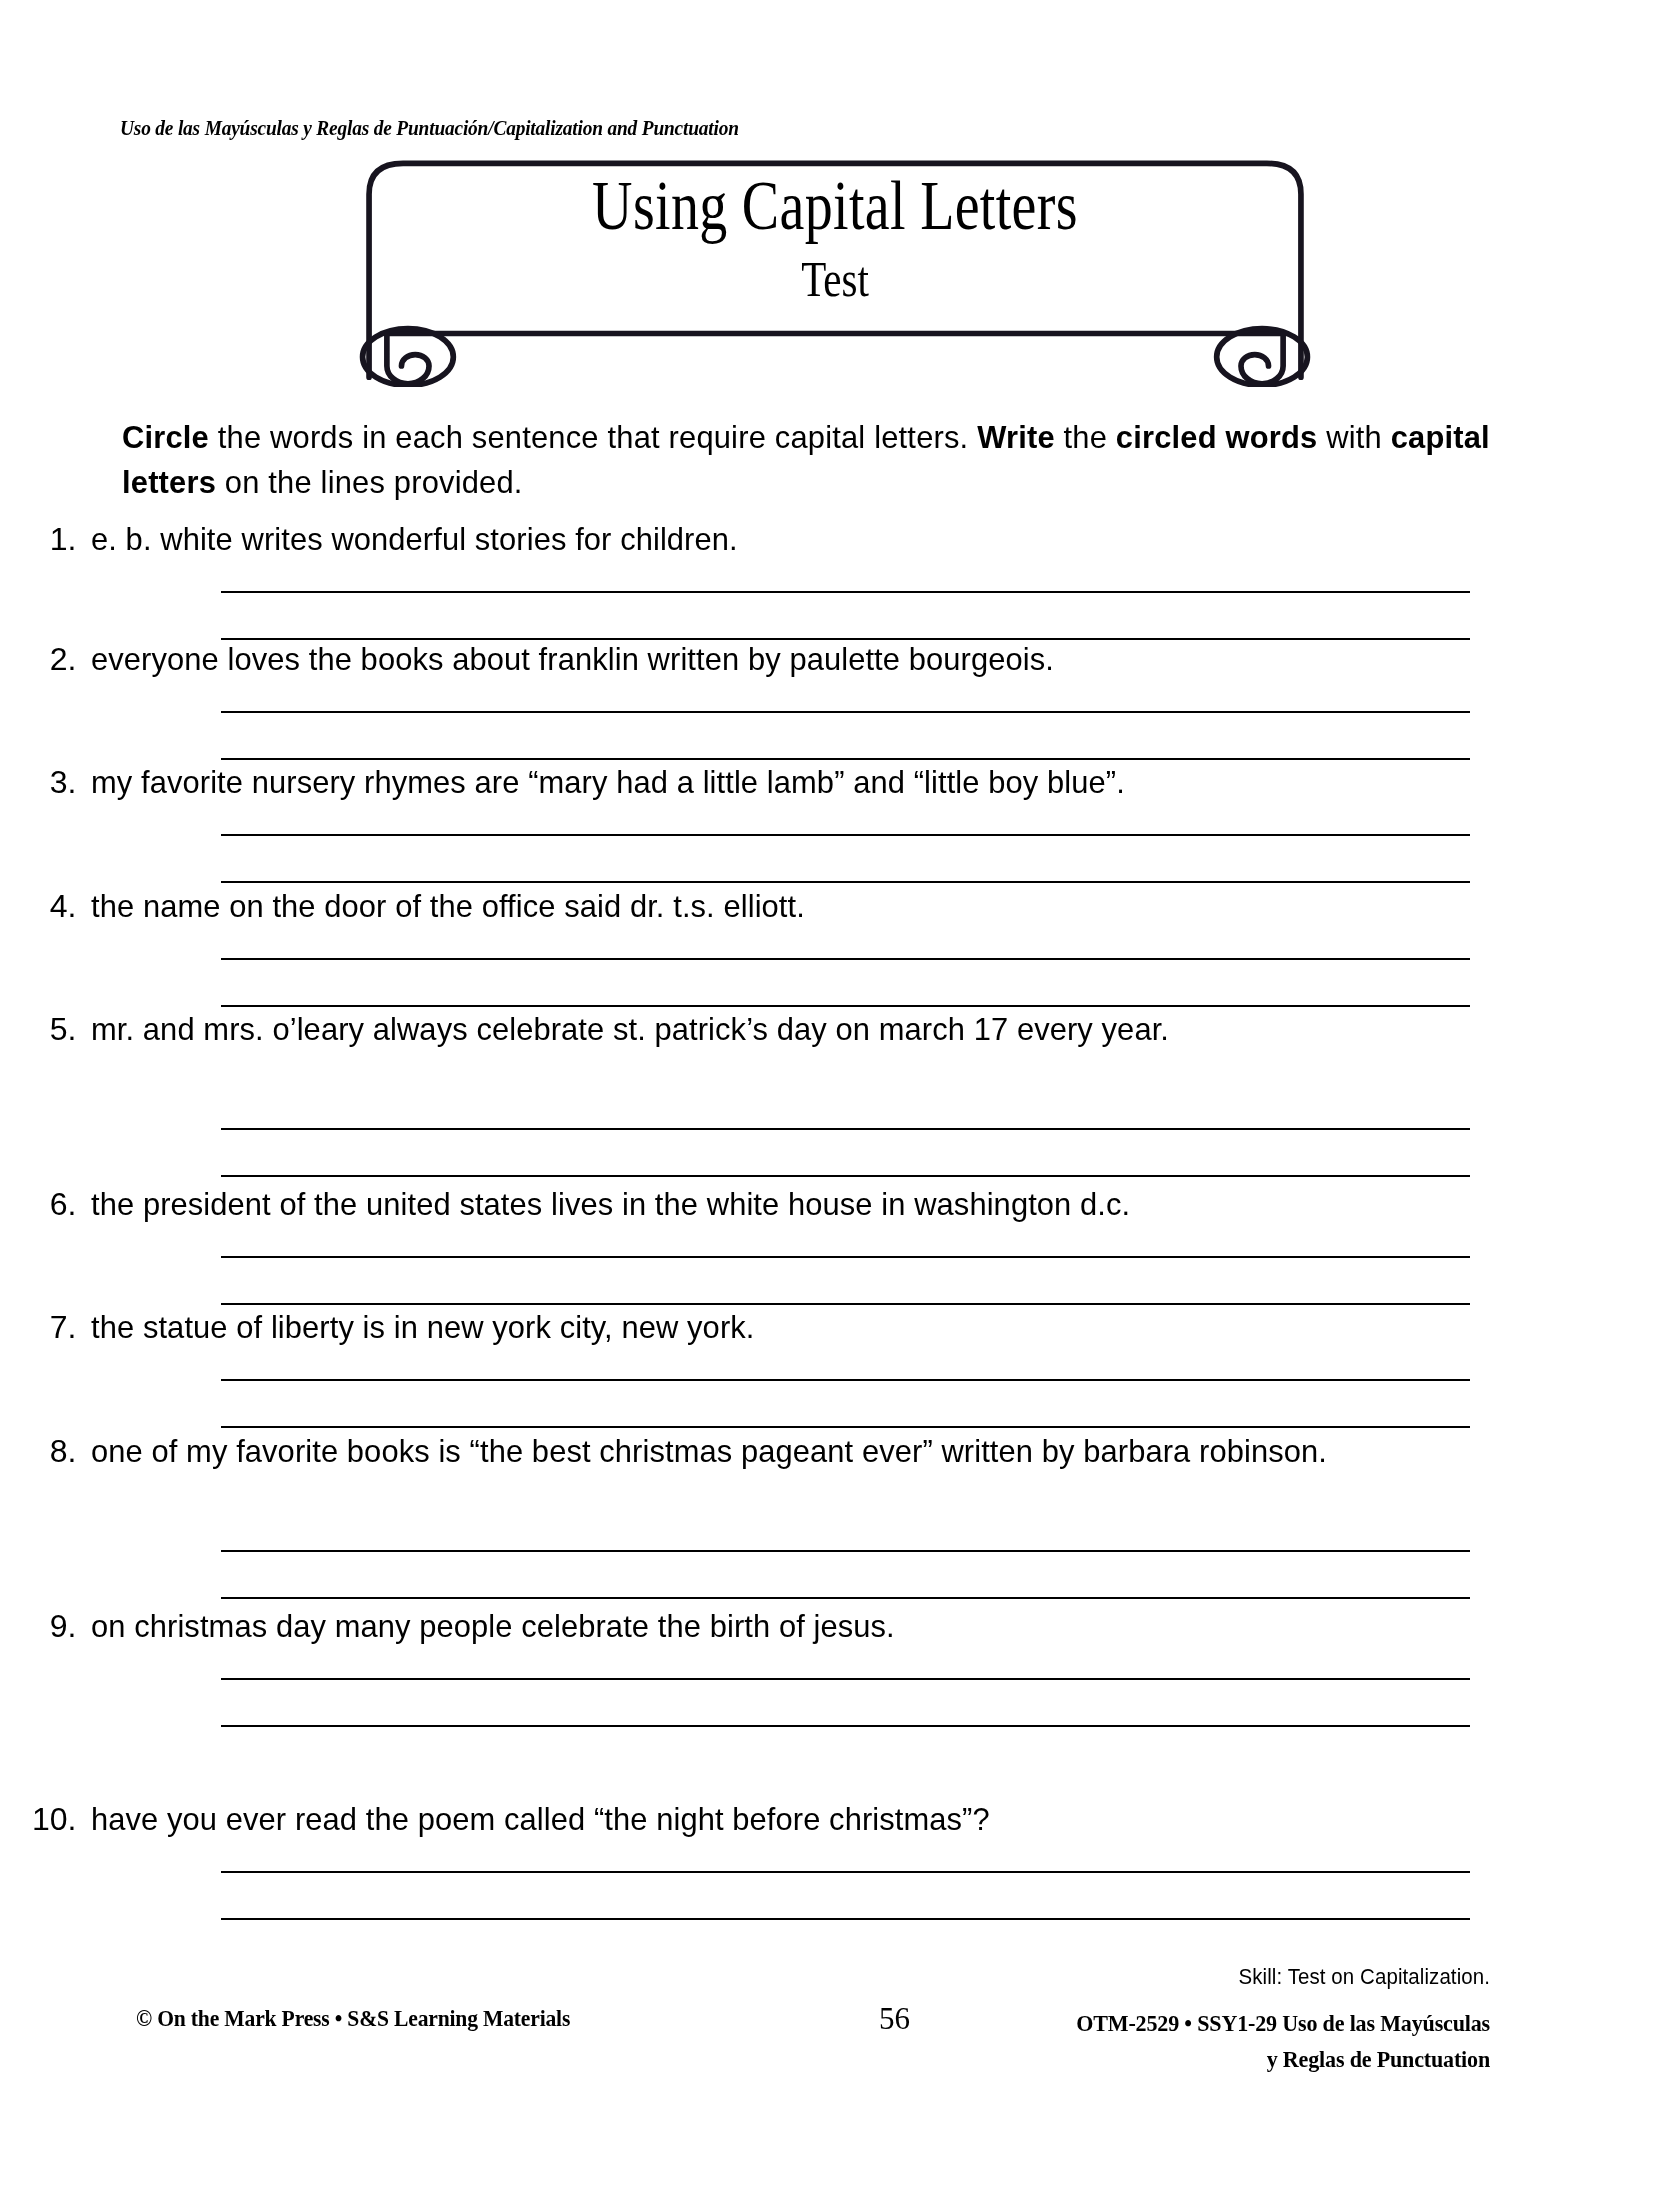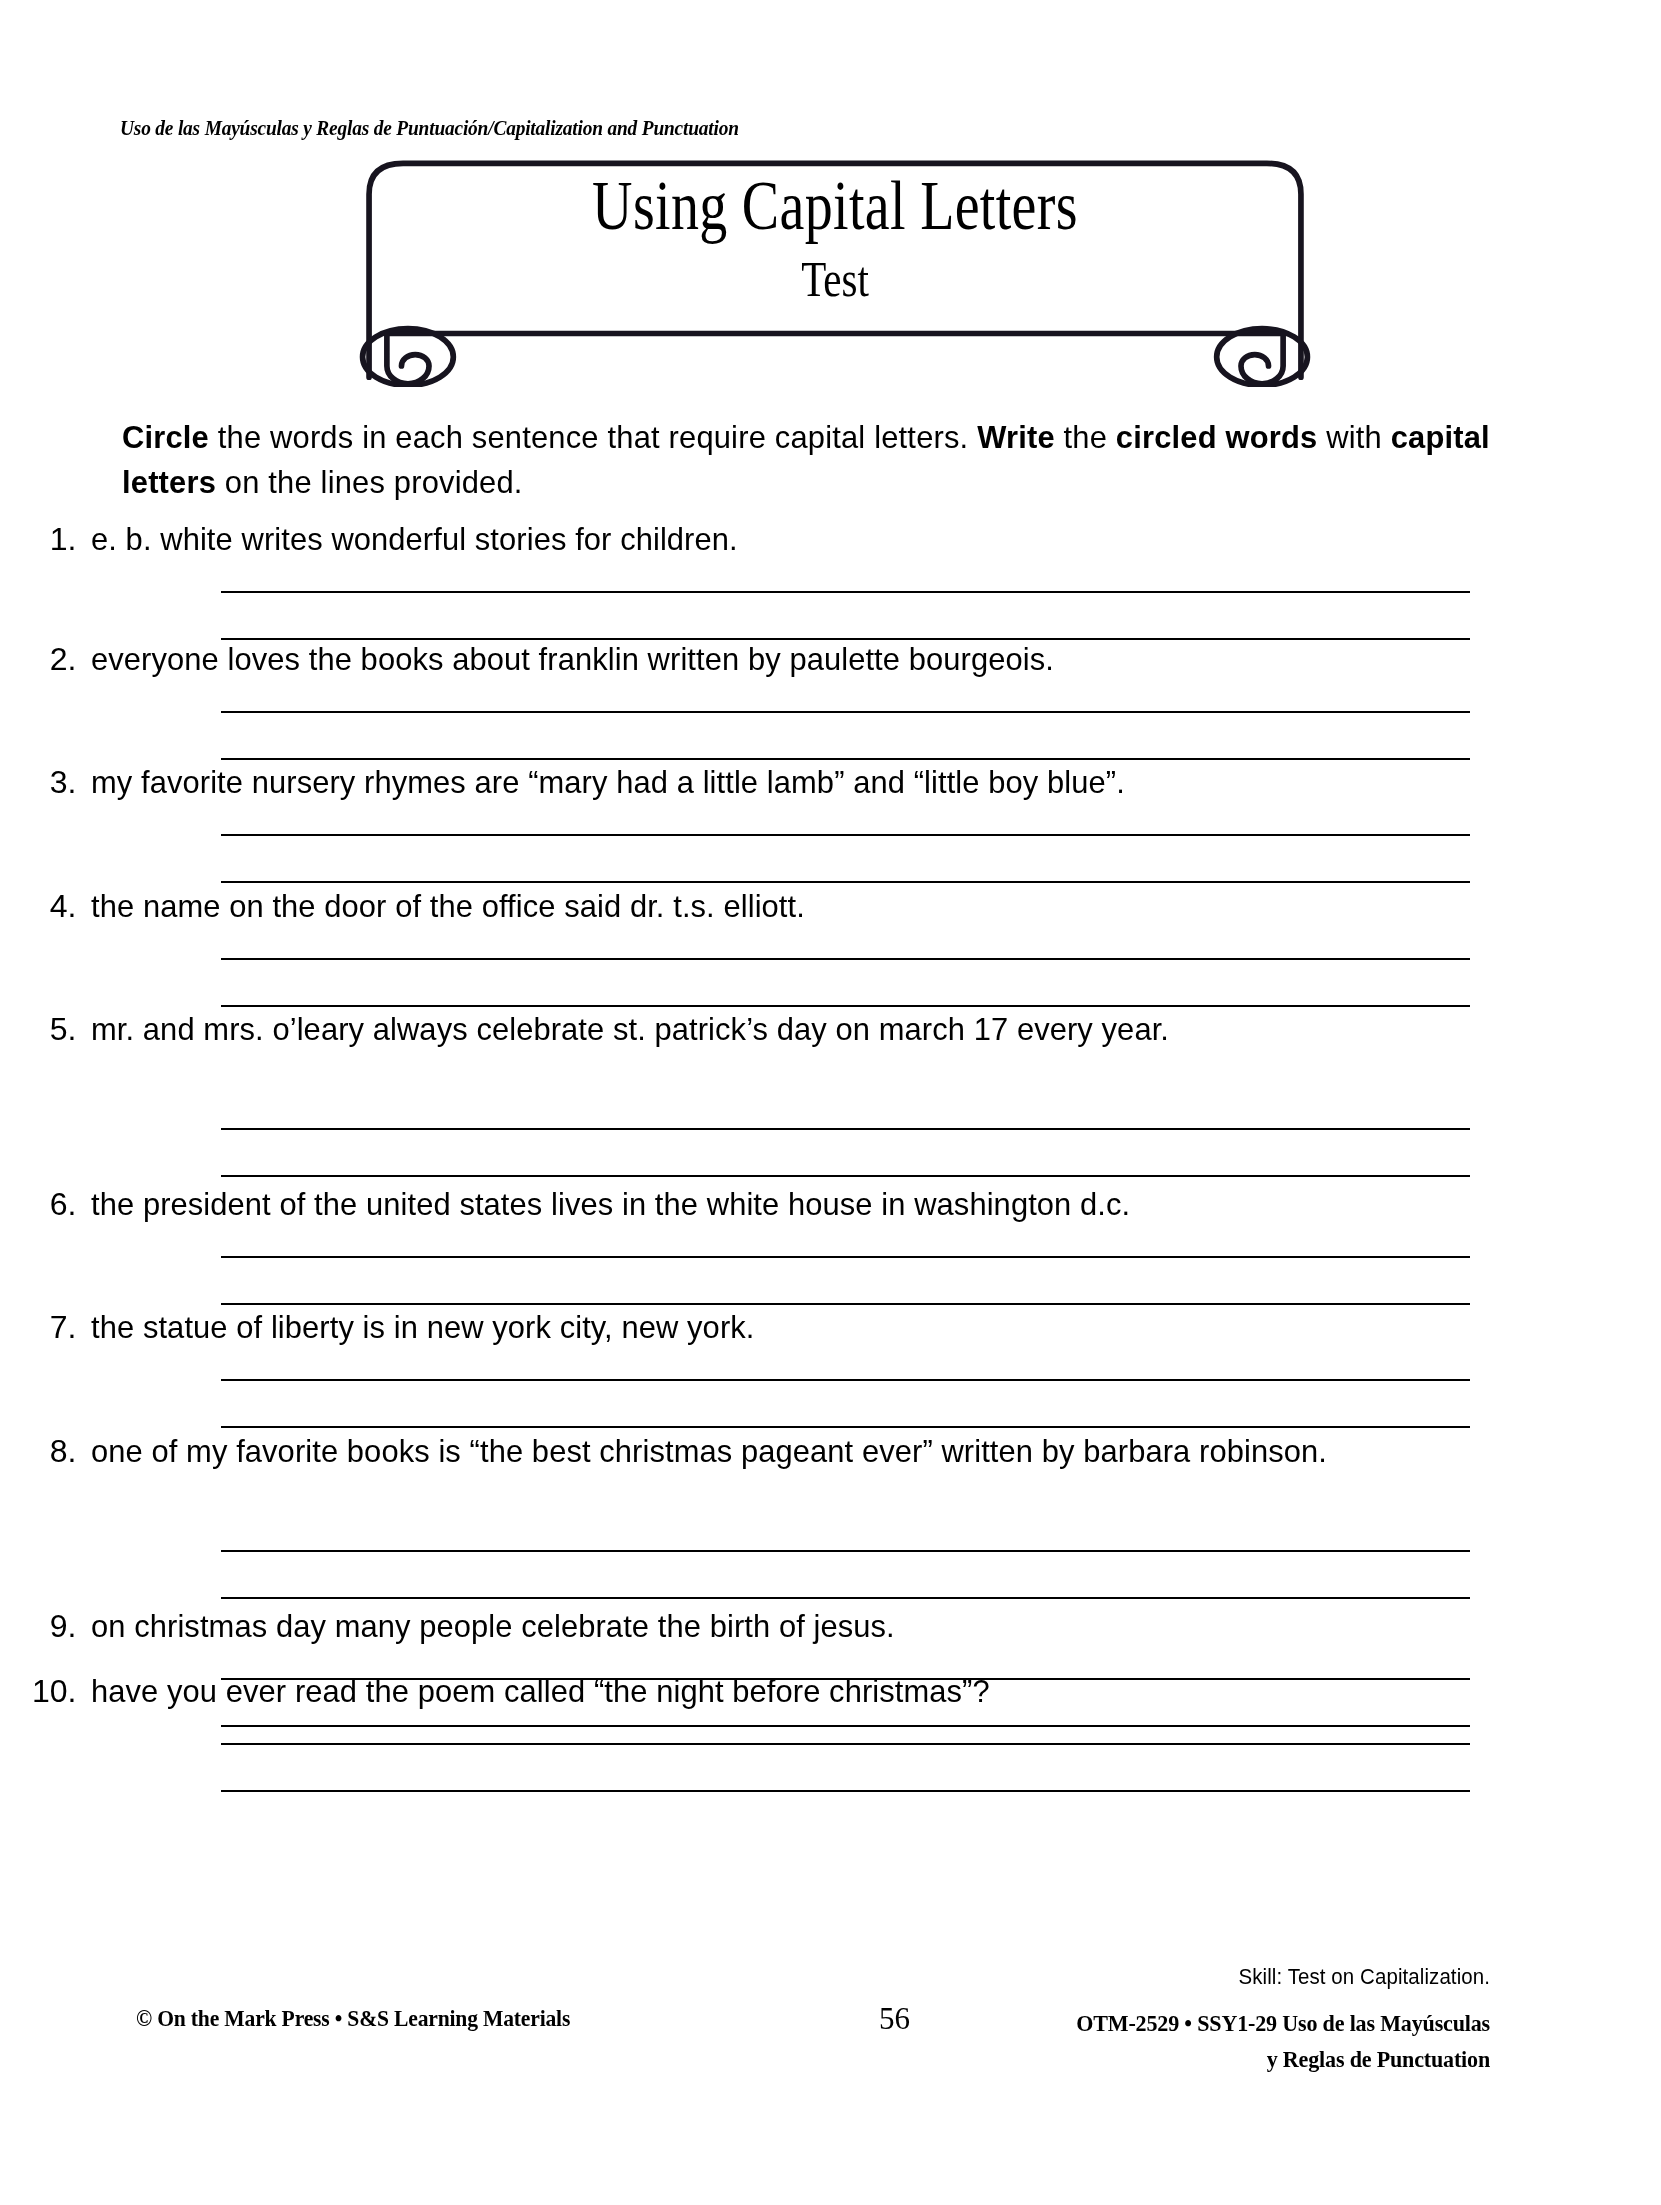--- a/index.html
+++ b/index.html
@@ -291,21 +291,21 @@
         <div class="rule" style="top: 169px;"></div>
       </div>
       <div class="qitem" style="position: absolute; left: 0px; top: 1087px; width: 1661px;">
         <div class="qrow">
           <div class="qnum">9.</div>
           <div class="qtext">on christmas day many people celebrate the birth of jesus.</div>
         </div>
         <div class="rule" style="top: 75px;"></div>
         <div class="rule" style="top: 122px;"></div>
       </div>
-      <div class="qitem" style="position: absolute; left: 0px; top: 1152px; width: 1661px;">
+      <div class="qitem" style="position: absolute; left: 0px; top: 1280px; width: 1661px;">
         <div class="qrow">
           <div class="qnum">10.</div>
           <div class="qtext">have you ever read the poem called “the night before christmas”?</div>
         </div>
         <div class="rule" style="top: 75px;"></div>
         <div class="rule" style="top: 122px;"></div>
       </div>
     </div>
 
   <div class="footer">

